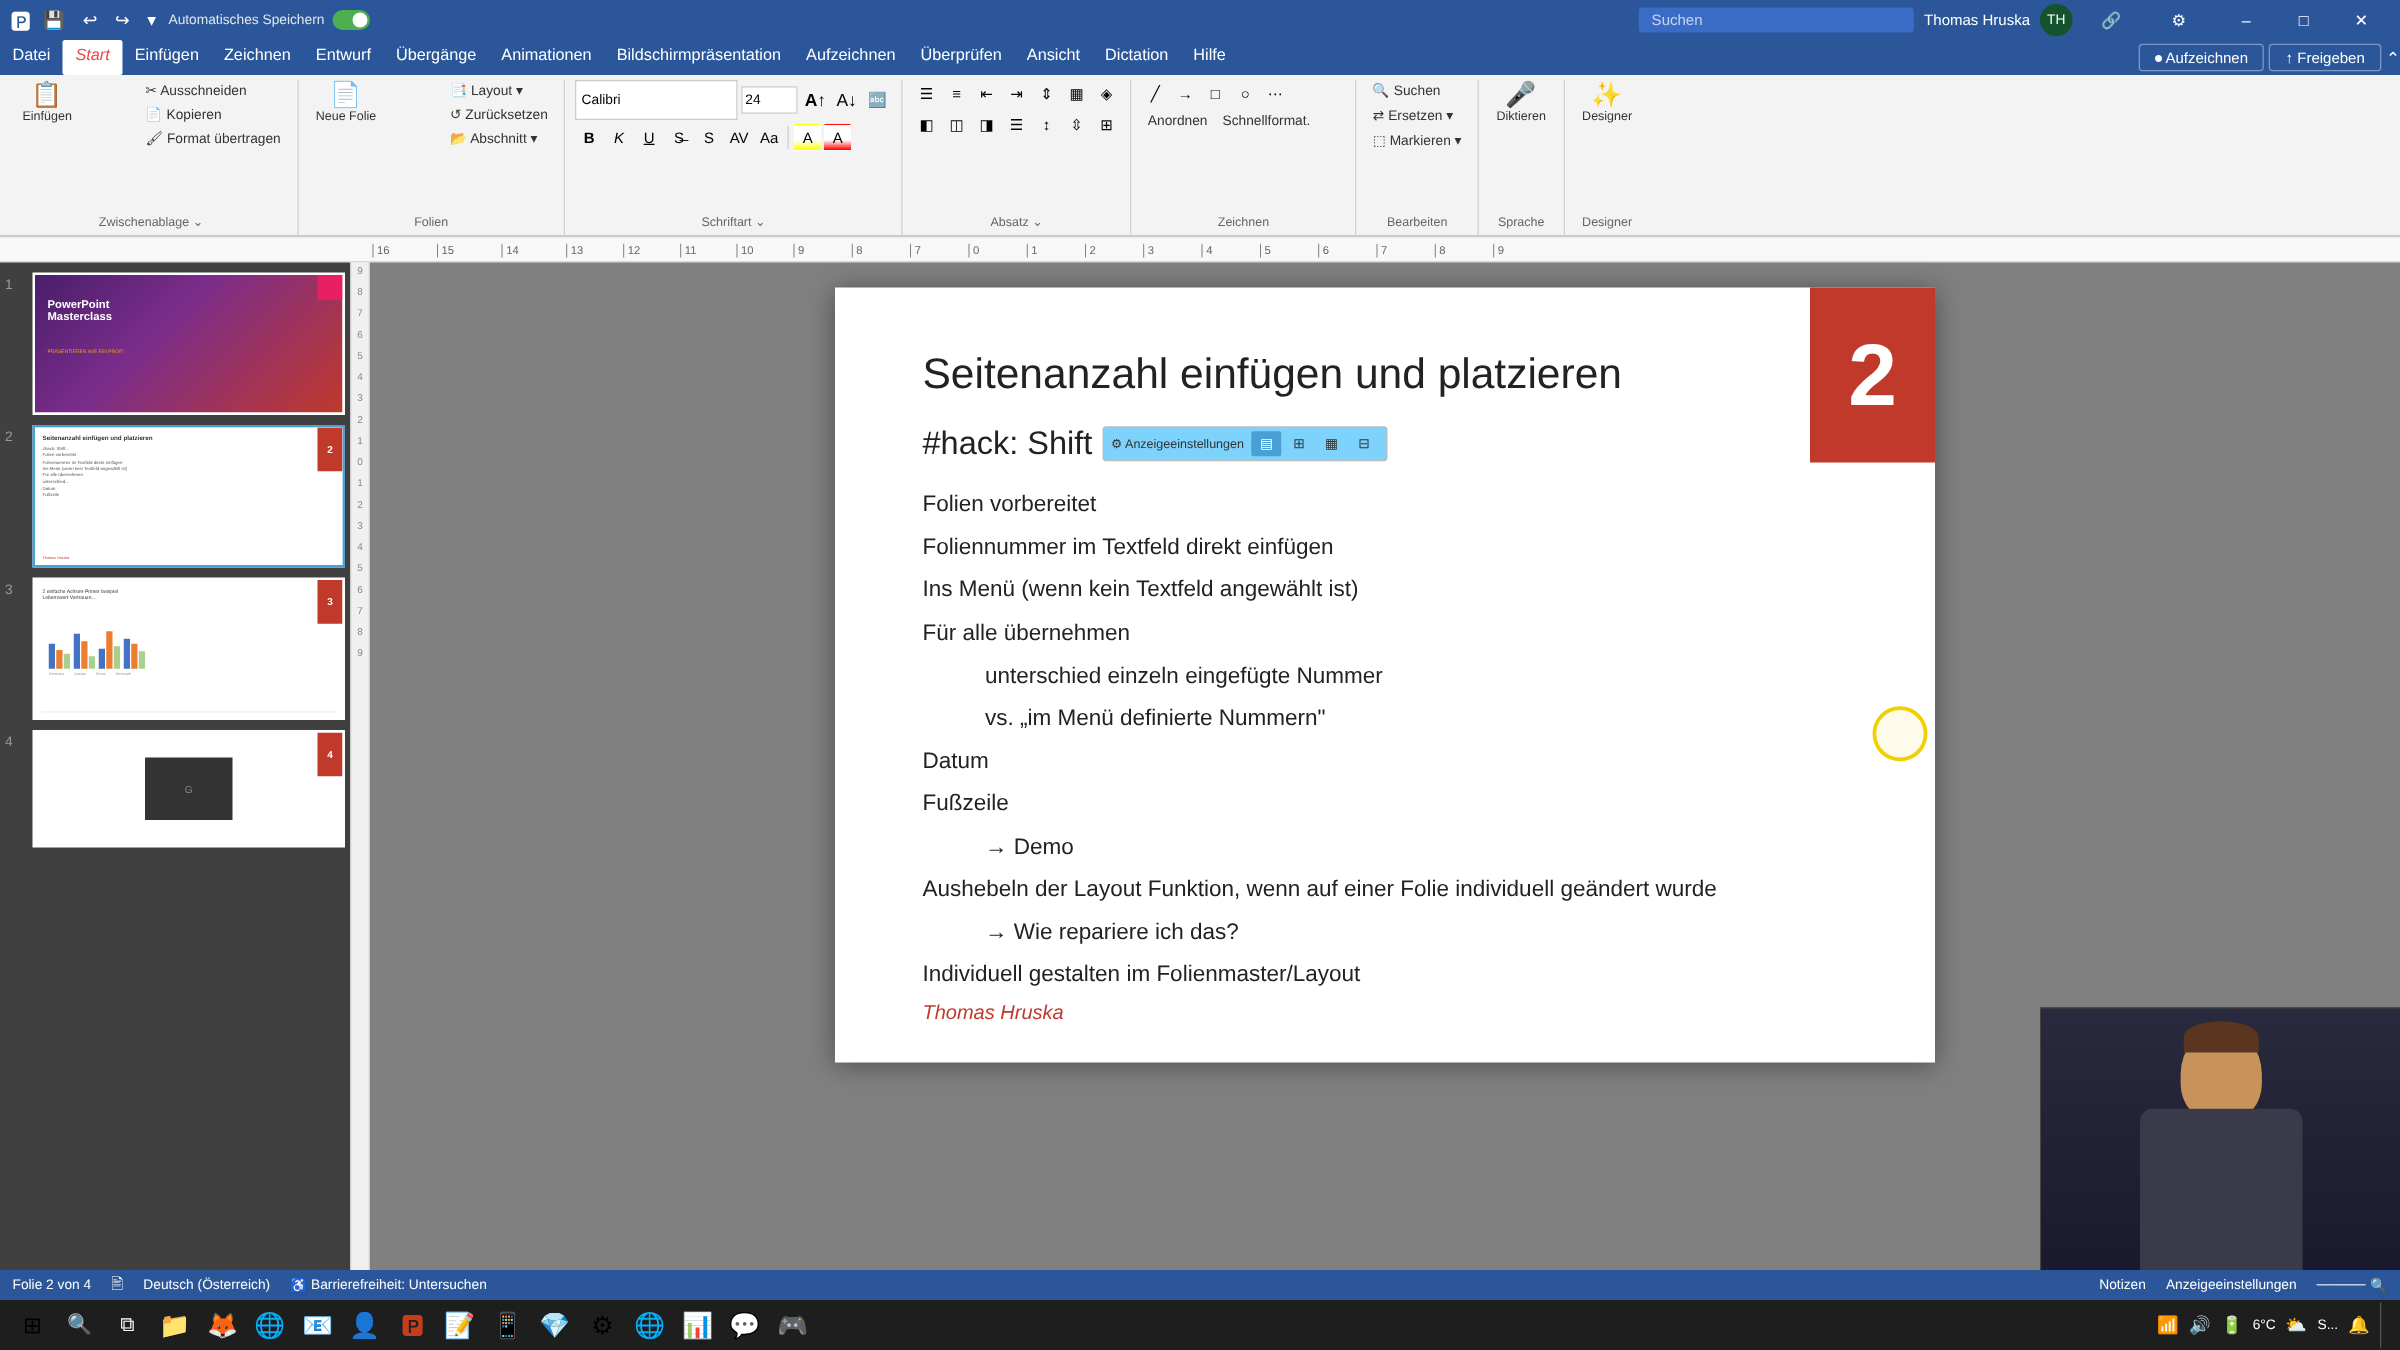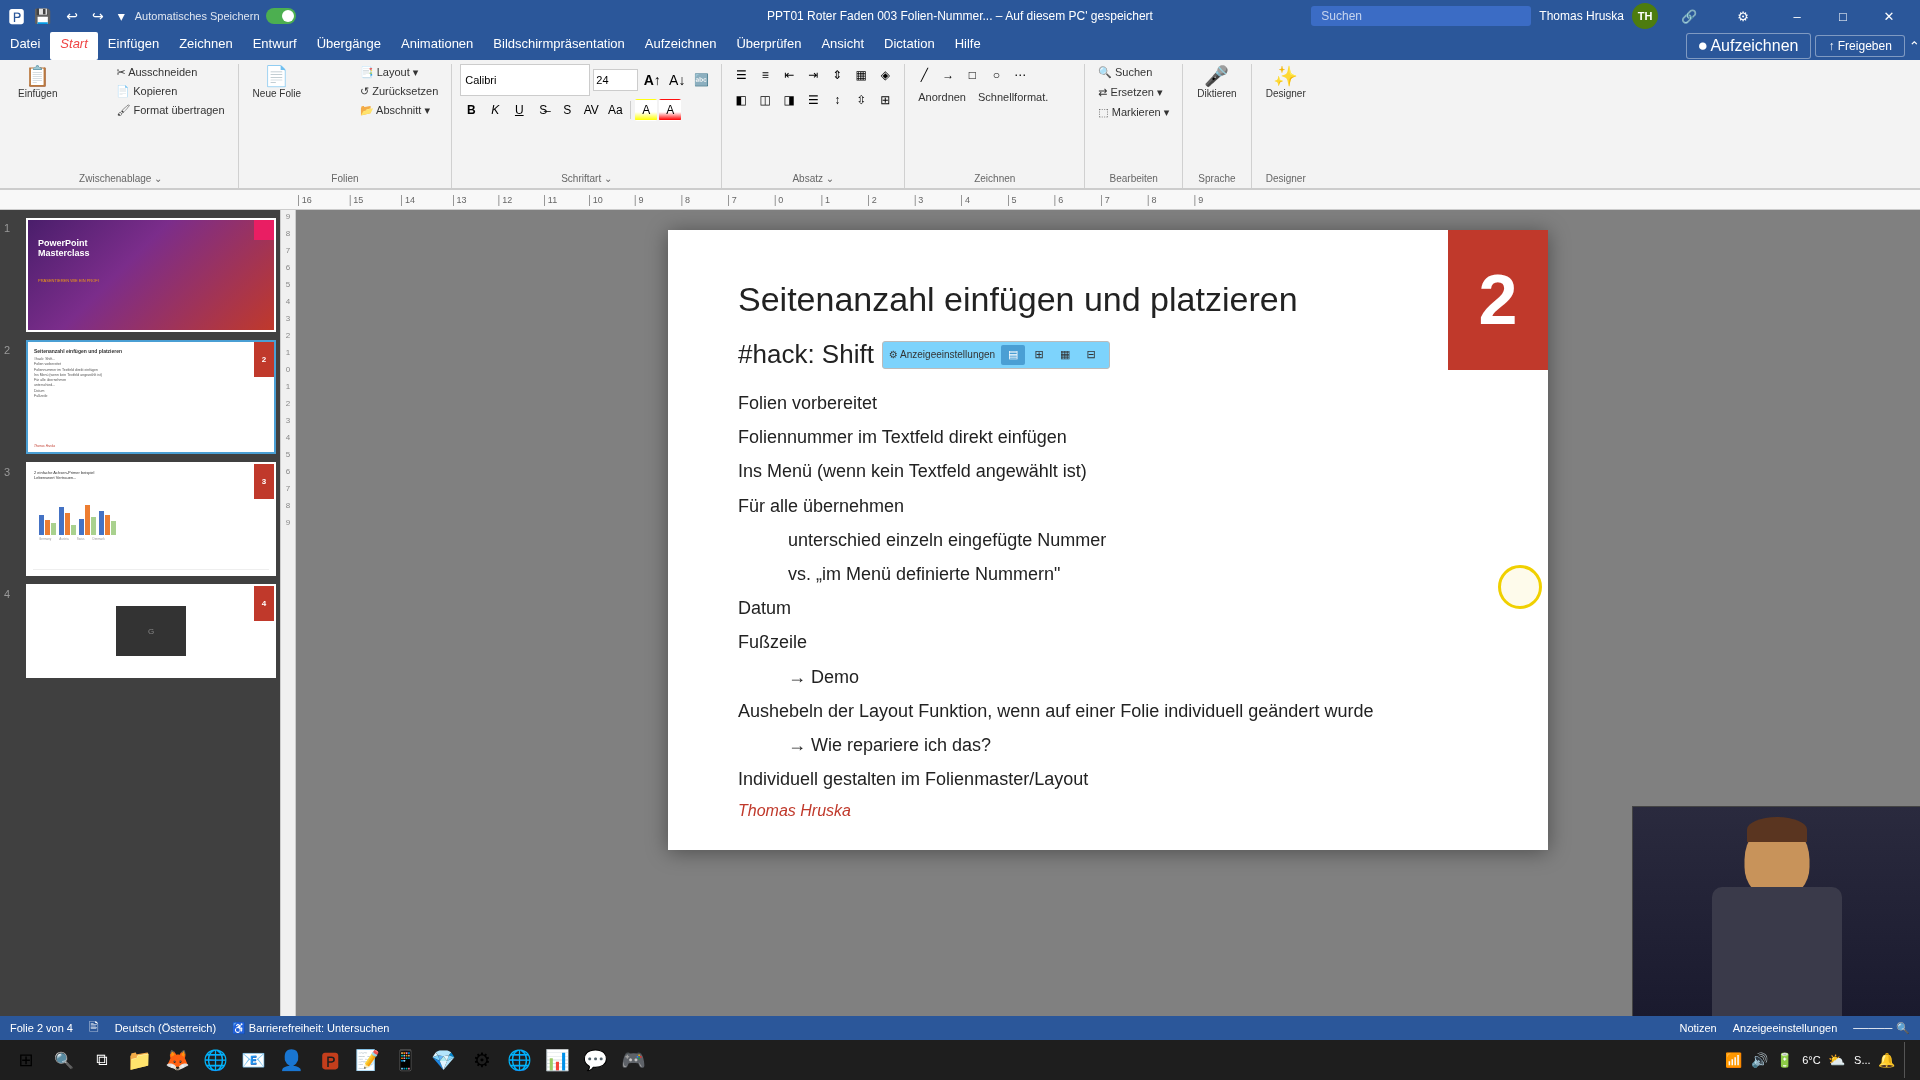--- a/index.html
+++ b/index.html
@@ -32,21 +32,21 @@
       width: 30px; height: 16px; background: #4caf50; border-radius: 8px;
       position: relative; display: inline-block;
     }
     .toggle-switch::after {
       content: ''; position: absolute; width: 12px; height: 12px;
       background: white; border-radius: 50%; top: 2px; right: 2px;
     }
     .window-controls { display: flex; gap: 0; }
     .win-btn { width: 46px; height: 32px; border: none; background: none; color: white; cursor: pointer; font-size: 13px; }
     .user-name { font-size: 12px; }
-    .user-avatar { width: 26px; height: 26px; background: #4d7c0f; border-radius: 50%; display: flex; align-items: center; justify-content: center; font-size: 11px; font-weight: bold; color: white; }
+    .user-avatar { width: 26px; height: 26px; background: #14532d; border-radius: 50%; display: flex; align-items: center; justify-content: center; font-size: 11px; font-weight: normal; color: white; }
     .menu-item {
       padding: 4px 10px;
       cursor: pointer;
       font-size: 13px;
       border-radius: 2px;
       color: white;
     }
     .menu-item.active { background: white; color: #ef4444; font-style: italic; }
     .ribbon-group {
       display: flex;
@@ -224,23 +224,20 @@
 
 <div id="titlebar">
   <div id="titlebar-left">
     <span style="font-size:18px;">🅿</span>
     <button class="qa-btn" title="Speichern">💾</button>
     <button class="qa-btn">↩</button>
     <button class="qa-btn">↪</button>
     <button class="qa-btn">▾</button>
     <span class="autosave-label">Automatisches Speichern</span>
     <span class="toggle-switch"></span>
-  </div>
-  <div id="titlebar-center">
-    <span style="font-size:12px;">PPT01 Roter Faden 003 Folien-Nummer... – Auf diesem PC' gespeichert</span>
   </div>
   <div id="titlebar-right">
     <input id="search-box" style="background: rgb(59, 108, 197); border: none; color: #ffffff; border-radius: 3px; padding: 3px 10px; width: 220px; font-size: 12px;" placeholder="Suchen">
     <span class="user-name">Thomas Hruska</span>
     <div class="user-avatar">TH</div>
     <button class="win-btn">🔗</button>
     <button class="win-btn">⚙</button>
     <div class="window-controls">
       <button class="win-btn">–</button>
       <button class="win-btn">□</button>
@@ -257,21 +254,21 @@
   <div class="menu-item">Entwurf</div>
   <div class="menu-item">Übergänge</div>
   <div class="menu-item">Animationen</div>
   <div class="menu-item">Bildschirmpräsentation</div>
   <div class="menu-item">Aufzeichnen</div>
   <div class="menu-item">Überprüfen</div>
   <div class="menu-item">Ansicht</div>
   <div class="menu-item">Dictation</div>
   <div class="menu-item">Hilfe</div>
   <div style="margin-left:auto; display:flex; align-items:center; gap:4px;">
-    <button style="background:#2b579a; border:1px solid rgba(255,255,255,0.4); color:white; border-radius:3px; padding:3px 12px; cursor:pointer; font-size:16px;">⏺ Aufzeichnen</button>
+    <button style="background:#2b579a; border:1px solid rgba(255,255,255,0.4); color:white; border-radius:3px; padding:3px 12px; cursor:pointer; font-size:12px;">⏺ Aufzeichnen</button>
     <button style="background:#2b579a; border:1px solid rgba(255,255,255,0.4); color:white; border-radius:3px; padding:3px 12px; cursor:pointer; font-size:12px;">↑ Freigeben</button>
     <button style="background:none; border:none; color:white; cursor:pointer;">⌃</button>
   </div>
 </div>
 
 <div id="toolbar-line">
   <div style="display:flex; height:100%; padding:4px 4px 0 4px; align-items:stretch;">
 
     <div class="ribbon-group">
       <div class="ribbon-group-content">

